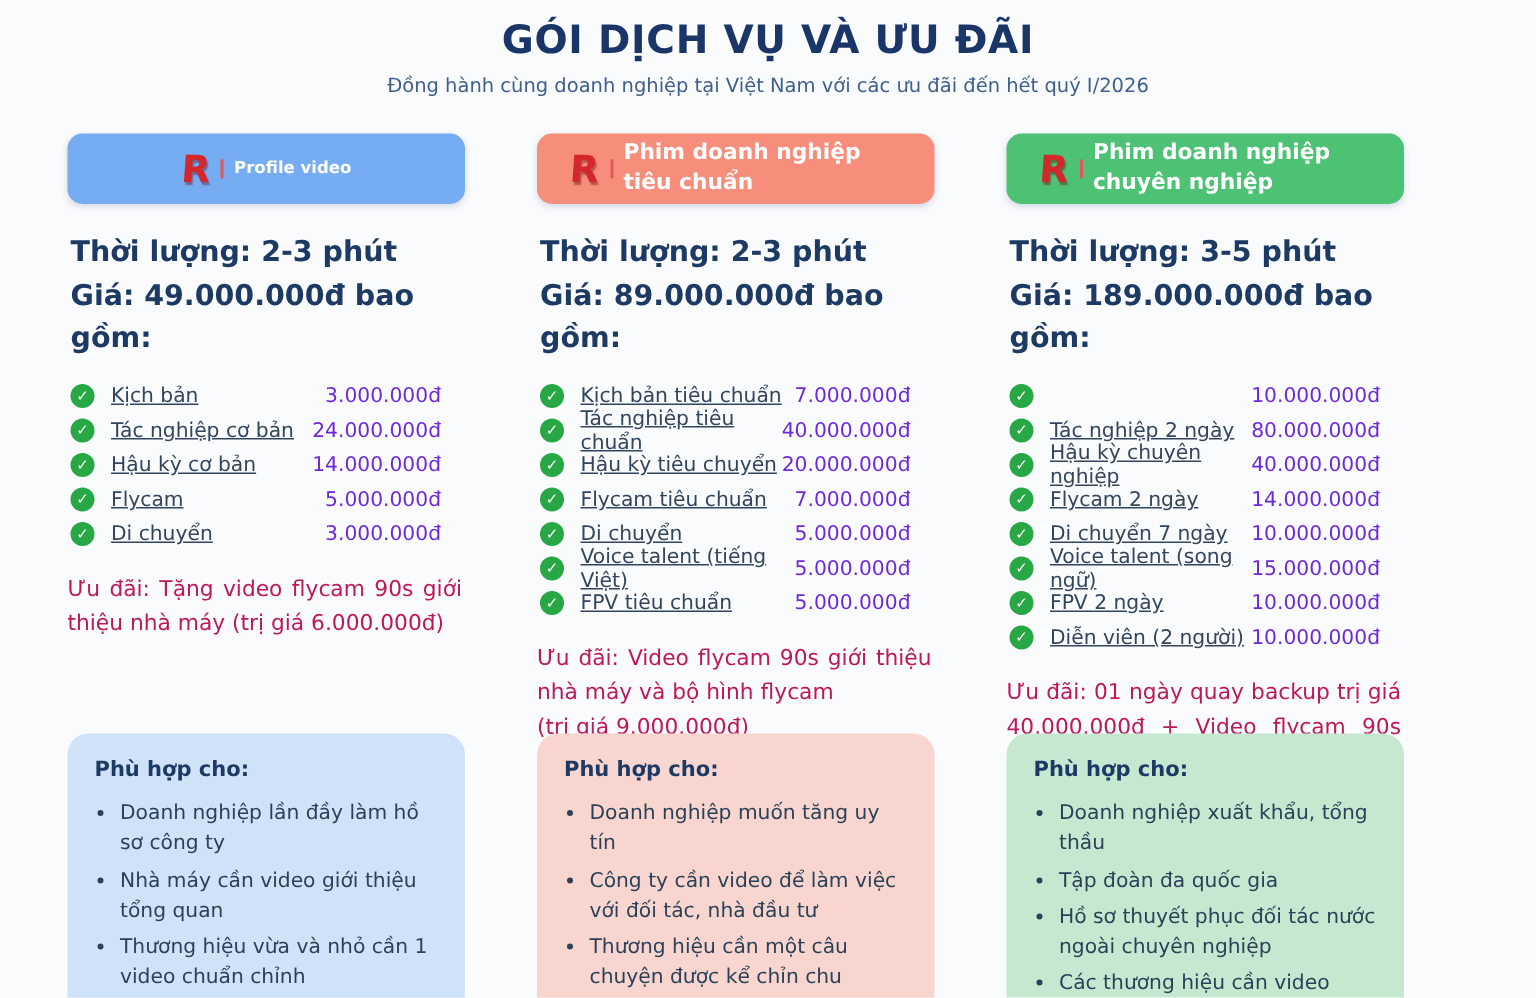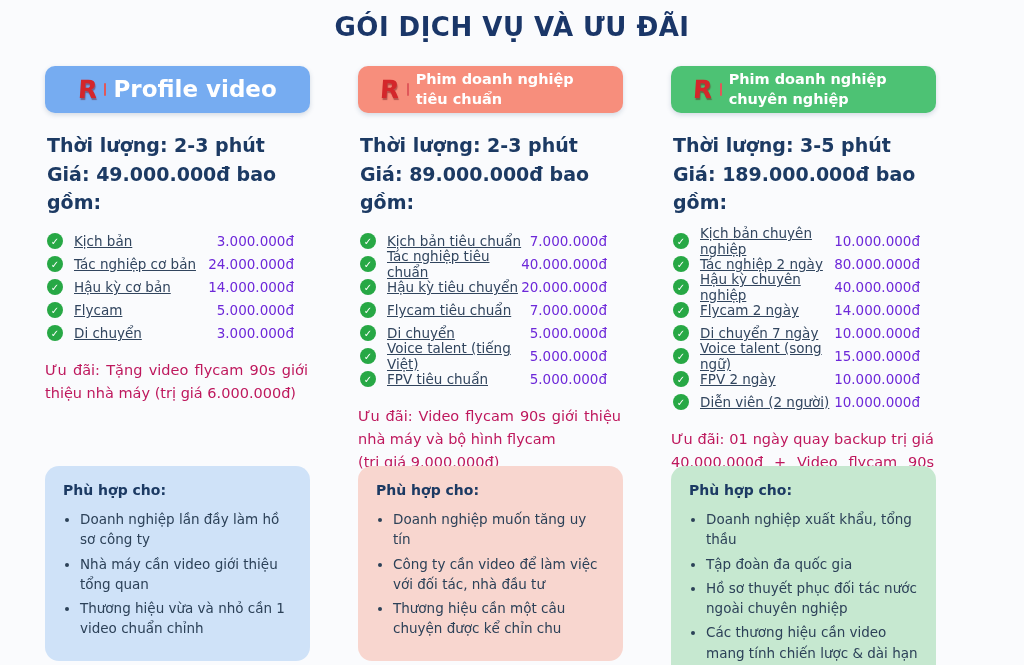--- a/index.html
+++ b/index.html
@@ -46,21 +46,21 @@
   .logo-r {
     font-size:25px; font-weight:800; line-height:1; color:#d4262b;
     text-shadow:1px 2px 1px rgba(110,12,18,.45);
     transform:skewX(-4deg);
   }
   .logo-bar { width:2px; height:13px; background:#e0585a; border-radius:2px; flex:0 0 auto; }
   .pkg-name {
     color:#fff; font-weight:700; font-size:14.5px; line-height:1.35; text-align:left;
     max-width:185px;
   }
-  .pkg-blue .pkg-name { font-size:23px; }
+  .pkg-blue .pkg-name { font-size:11px; }
 
   
   .pkg-meta { margin-top:18px; padding-left:2px; }
   .meta-line { font-size:19px; font-weight:700; color:#1c3a63; line-height:1.5; }
 
   
   .features { margin-top:13px; }
   .feature {
     display:flex; align-items:center; height:23px; padding:0 16px 0 2px;
     font-size:13.5px;
@@ -96,20 +96,21 @@
     font-size:13.5px; color:#2c4158; line-height:1.5; margin-bottom:4px;
   }
 </style>
 </head>
 <body>
 
 <div class="page">
 
   <div class="page-head">
     <div class="page-title">GÓI DỊCH VỤ VÀ ƯU ĐÃI</div>
+    <div class="page-subtitle">Đồng hành cùng doanh nghiệp tại Việt Nam với các ưu đãi đến hết quý I/2026</div>
   </div>
 
   <div class="columns">
 
     <div class="pkg pkg-blue">
       <div class="pkg-top">
         <div class="pkg-header">
           <span class="logo-r">R</span>
           <span class="logo-bar"></span>
           <span class="pkg-name">Profile video</span>
@@ -230,21 +231,20 @@
           <span class="logo-bar"></span>
           <span class="pkg-name">Phim doanh nghiệp chuyên nghiệp</span>
         </div>
         <div class="pkg-meta">
           <div class="meta-line">Thời lượng: 3-5 phút</div>
           <div class="meta-line">Giá: 189.000.000đ bao gồm:</div>
         </div>
         <div class="features">
           <div class="feature">
             <span class="check-icon">✓</span>
-            <span class="feature-label">Kịch bản chuyên nghiệp</span>
             <span class="feature-price">10.000.000đ</span>
           </div>
           <div class="feature">
             <span class="check-icon">✓</span>
             <span class="feature-label">Tác nghiệp 2 ngày</span>
             <span class="feature-price">80.000.000đ</span>
           </div>
           <div class="feature">
             <span class="check-icon">✓</span>
             <span class="feature-label">Hậu kỳ chuyên nghiệp</span>

